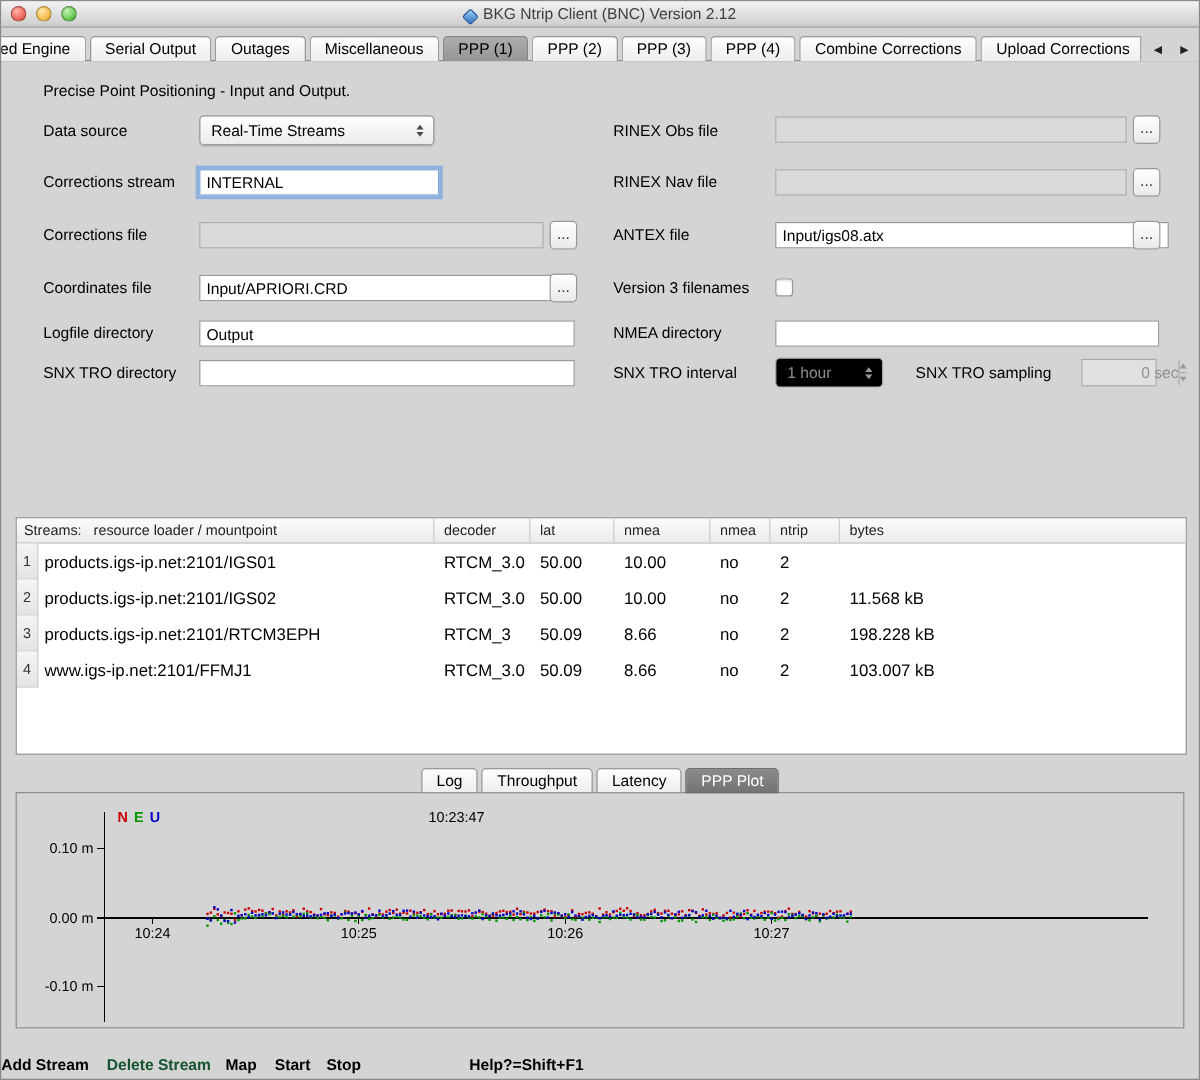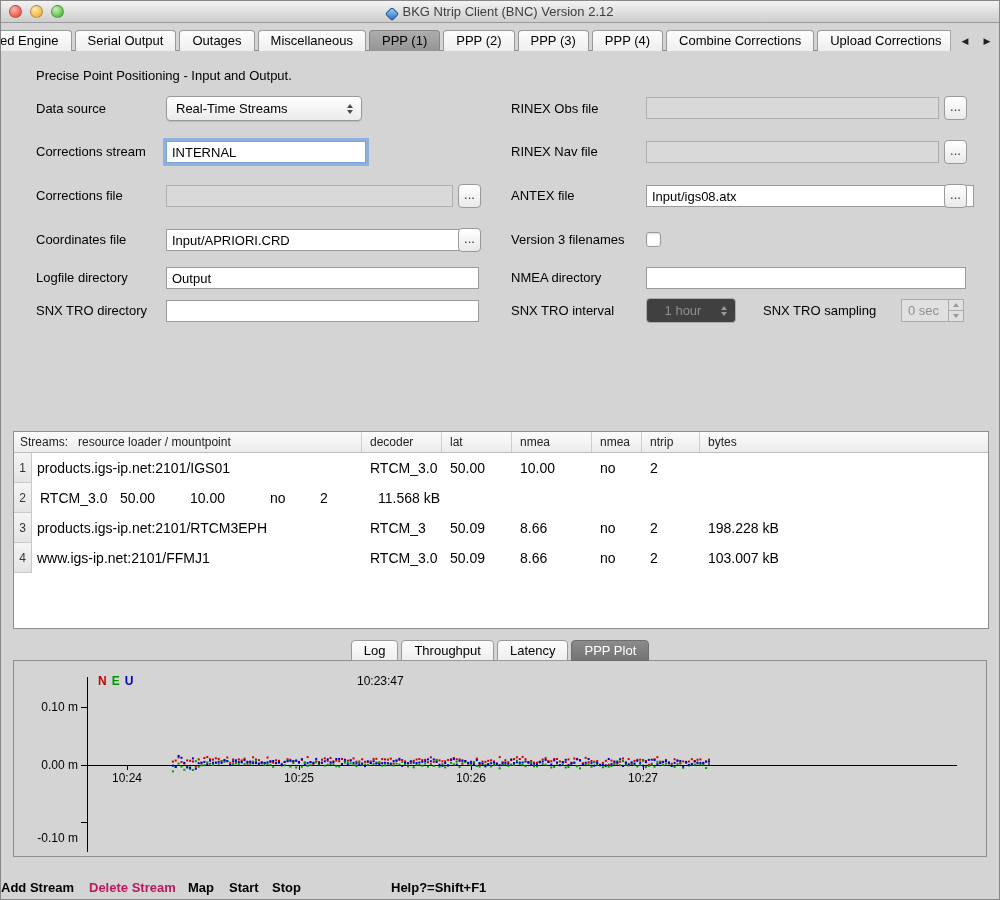--- a/index.html
+++ b/index.html
@@ -46,28 +46,28 @@
   .browse { position:absolute; width:23px; height:24px; border:1px solid #9a9a9a; border-radius:4px;
     background:linear-gradient(#ffffff,#e9e9e9); font-size:13px; line-height:20px; text-align:center; color:#333; }
   .popup { position:absolute; height:25px; border:1px solid #999; border-radius:4px;
     background:linear-gradient(#ffffff,#ebebeb); display:flex; align-items:center;
     padding-left:9px; box-shadow:0 1px 1px rgba(0,0,0,0.12); }
   .popup .pvalue { flex:1; white-space:nowrap; }
   .popup-arrows { width:16px; display:flex; flex-direction:column; align-items:center; gap:2px; margin:0 3px 0 6px; }
   .popup-arrows i { display:block; width:0; height:0; border-left:3px solid transparent; border-right:3px solid transparent; }
   .popup-arrows i.up { border-bottom:4px solid #4a4a4a; }
   .popup-arrows i.dn { border-top:4px solid #4a4a4a; }
-  .popup.disabled { background:#404040; color:#8f8f8f; box-shadow:none; border-color:#ababab;text-align:center; }
+  .popup.disabled { background:#000000; color:#8f8f8f; box-shadow:none; border-color:#ababab; }
   .popup.disabled i.up { border-bottom-color:#999; }
   .popup.disabled i.dn { border-top-color:#999; }
   .checkbox { position:absolute; width:15px; height:15px; background:#fff; border:1px solid #9a9a9a;
     border-radius:3px; box-shadow:inset 0 1px 2px rgba(0,0,0,0.15); }
   .spinbox { position:absolute; height:23px; border:1px solid #ababab; background:#e0e0e0;
     display:flex; color:#8f8f8f; }
-  .spin-label { flex:1; padding:3px 0 0 6px; white-space:nowrap; }
+  .spin-label { flex:1; padding:3px 0 0 6px; white-space:nowrap;margin-left:43px; }
   .spin-arrows { width:15px; border-left:1px solid #ababab; display:flex; flex-direction:column; }
   .spin-arrows .cell { flex:1; display:flex; align-items:center; justify-content:center; }
   .spin-arrows .cell + .cell { border-top:1px solid #ababab; }
   .spin-arrows i { display:block; width:0; height:0; border-left:3px solid transparent; border-right:3px solid transparent; }
   .spin-arrows i.up { border-bottom:4px solid #999; }
   .spin-arrows i.dn { border-top:4px solid #999; }
 
   
   .streams { position:absolute; left:12px; top:430px; width:976px; height:198px;
     background:#fff; border:1px solid #8e8e8e; overflow:hidden; }
@@ -95,21 +95,21 @@
     border:1px solid #8e8e8e; background:#d4d4d4; }
   .plot-panel svg { position:absolute; left:0; top:0; }
   .legend { position:absolute; left:84px; top:13px; display:flex; gap:5px; font-size:12px; font-weight:bold; }
   .plot-title { position:absolute; left:343px; top:13px; font-size:12px; }
   .ytick { position:absolute; left:2px; width:62px; text-align:right; font-size:12px; }
   .xtick { position:absolute; top:110px; width:50px; text-align:center; font-size:12px; }
 
   
   .statusbar { position:absolute; left:0; top:870px; width:100%; height:30px; }
   .sbtn { position:absolute; top:9px; font-weight:bold; font-size:13px; white-space:nowrap; cursor:default; }
-  .sbtn.disabled { color:#be185d; }
+  .sbtn.disabled { color:#14532d; }
 </style>
 </head>
 <body>
 
 <div class="titlebar">
   <div class="traffic">
     <span class="light red"></span>
     <span class="light yellow"></span>
     <span class="light green"></span>
   </div>
@@ -210,20 +210,21 @@
     <div class="tnum">1</div>
     <div class="td mount">products.igs-ip.net:2101/IGS01</div>
     <div class="td decoder">RTCM_3.0</div>
     <div class="td lat">50.00</div>
     <div class="td long">10.00</div>
     <div class="td nmea">no</div>
     <div class="td ntrip">2</div>
   </div>
   <div class="trow">
     <div class="tnum">2</div>
+    <div class="td mount">products.igs-ip.net:2101/IGS02</div>
     <div class="td decoder">RTCM_3.0</div>
     <div class="td lat">50.00</div>
     <div class="td long">10.00</div>
     <div class="td nmea">no</div>
     <div class="td ntrip">2</div>
     <div class="td bytes">11.568 kB</div>
   </div>
   <div class="trow">
     <div class="tnum">3</div>
     <div class="td mount">products.igs-ip.net:2101/RTCM3EPH</div>
@@ -834,21 +835,21 @@
       </g>
   </svg>
   <div class="legend">
     <span style="color: rgb(200, 0, 0);">N</span>
     <span style="color: rgb(0, 150, 0);">E</span>
     <span style="color: rgb(0, 0, 200);">U</span>
   </div>
   <div class="plot-title">10:23:47</div>
   <div class="ytick" style="top:39px">0.10 m</div>
   <div class="ytick" style="top:97px">0.00 m</div>
-  <div class="ytick" style="top:170px">-0.10 m</div>
+  <div class="ytick" style="top:154px">-0.10 m</div>
   <div class="xtick" style="left:88px">10:24</div>
   <div class="xtick" style="left:260px">10:25</div>
   <div class="xtick" style="left:432px">10:26</div>
   <div class="xtick" style="left:604px">10:27</div>
 </div>
 
 <div class="statusbar">
   <span class="sbtn" style="left:0">Add Stream</span>
   <span class="sbtn disabled" style="left:88px">Delete Stream</span>
   <span class="sbtn" style="left:187px">Map</span>

